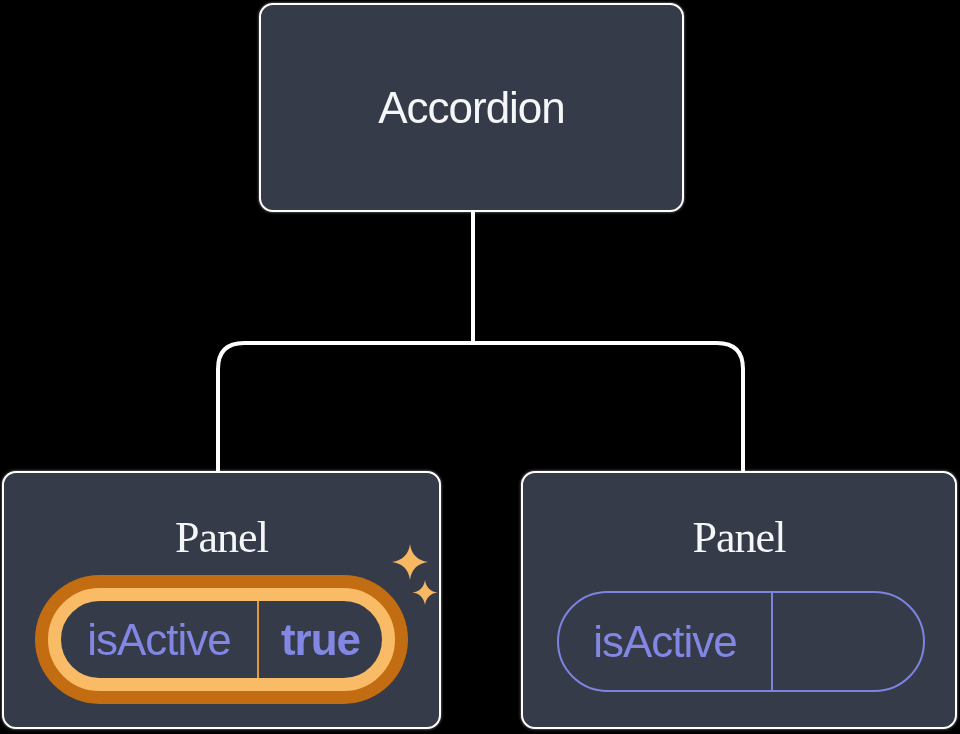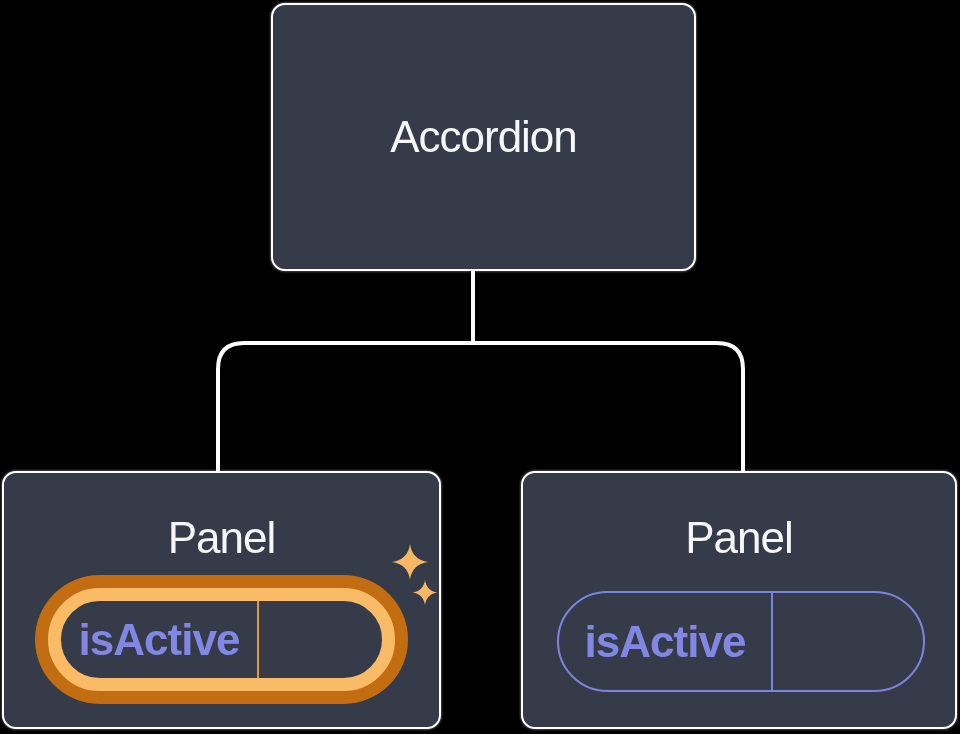--- a/index.html
+++ b/index.html
@@ -41,22 +41,22 @@
   .node{
     position:absolute;
     background:var(--node-fill);
     border:2px solid var(--node-border);
     border-radius:14px;
     box-shadow:0 0 3px rgba(255,255,255,0.55);
     box-sizing:border-box;
   }
   .node.root{
     left:259px;top:3px;
-    width:425px;height:268px;
-    display:flex;align-items:center;justify-content:center;margin-left:12px;
+    width:425px;height:209px;
+    display:flex;align-items:center;justify-content:center;
   }
   .node-label{
     color:var(--heading-text);
     font-size:44px;
     font-weight:400;
     letter-spacing:-1px;
     text-align:center;
   }
   .node.panel{top:471px;width:439px;height:258px;}
   .node.panel.left{left:2px;}
@@ -64,38 +64,38 @@
   .panel-label{
     position:absolute;
     left:0;right:0;
     top:38px;
     line-height:54px;
     text-align:center;
     color:var(--heading-text);
     font-size:44px;
     font-weight:400;
     letter-spacing:-1px;
+    font-family:Liberation Serif, serif;
   }
   .pill{
     position:absolute;
     box-sizing:border-box;
     border-radius:999px;
     display:flex;
     align-items:stretch;
     overflow:hidden;
     color:var(--state-text);
     font-size:44px;
     letter-spacing:-1px;
   }
   .pill .cell{
     display:flex;
     align-items:center;
     justify-content:center;
     white-space:nowrap;
-    font-weight:bold;
   }
   .pill .cell.bold{font-weight:700;}
   .pill-divider{flex:0 0 2px;}
   
   .pill.highlight{
     left:44px;top:115px;
     width:347px;height:103px;
     border:13px solid var(--highlight-gold);
     box-shadow:0 0 0 13px var(--highlight-orange);
     background:var(--node-fill);
@@ -131,20 +131,21 @@
   <div class="node root">
     <div class="node-label">Accordion</div>
   </div>
 
   <div class="node panel left">
     <div class="panel-label">Panel</div>
 
     <div class="pill highlight">
       <div class="cell key">isActive</div>
       <div class="pill-divider"></div>
+      <div class="cell value bold">true</div>
     </div>
 
     <svg class="sparkle big" viewBox="0 0 24 24" aria-hidden="true">
       <path d="M12 0 C12.9 6.9 17.1 11.1 24 12 C17.1 12.9 12.9 17.1 12 24 C11.1 17.1 6.9 12.9 0 12 C6.9 11.1 11.1 6.9 12 0 Z"></path>
     </svg>
     <svg class="sparkle small" viewBox="0 0 24 24" aria-hidden="true">
       <path d="M12 0 C12.9 6.9 17.1 11.1 24 12 C17.1 12.9 12.9 17.1 12 24 C11.1 17.1 6.9 12.9 0 12 C6.9 11.1 11.1 6.9 12 0 Z"></path>
     </svg>
   </div>
 

